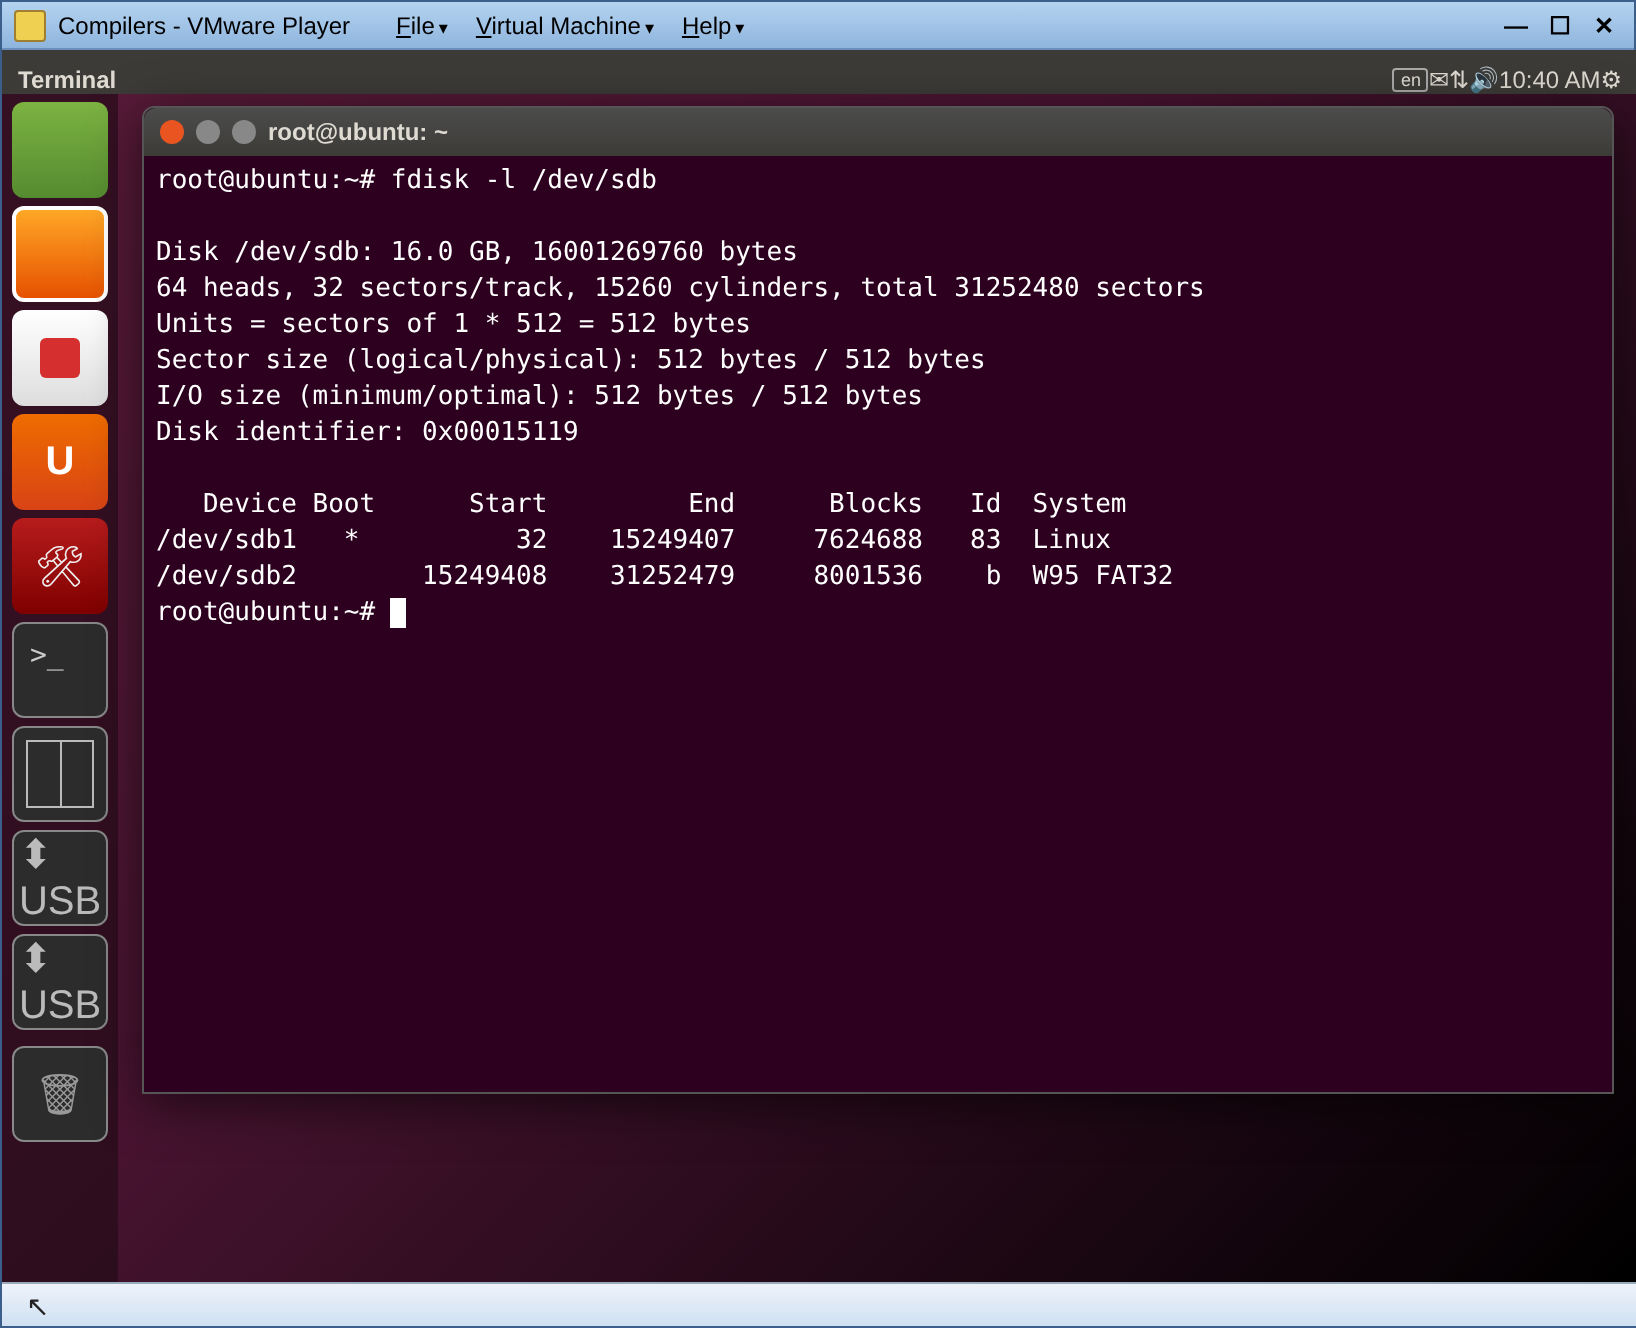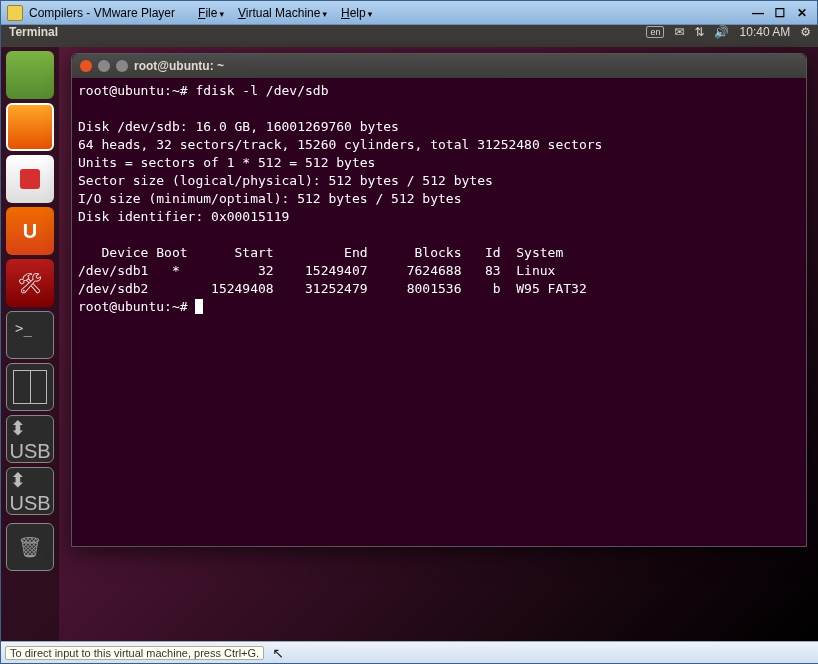--- a/index.html
+++ b/index.html
@@ -56,26 +56,26 @@
   top: 24px; left: 0; width: 818px; height: calc(664px - 24px - 22px);
   background: linear-gradient(135deg, #5a1b3a 0%, #4a1432 40%, #000 100%);
 }
 
 
 .ubuntu-panel {
   height: 22px;
   background: #3c3b37;
   color: #dfdbd2;
   display: flex;
-  align-items: flex-start;
+  align-items: flex-end;
   padding: 0 8px;
   font-size: 12px;
 }
 .ubuntu-panel .panel-title { font-weight: bold; }
-.ubuntu-panel .panel-right { margin-left: auto; display: flex; gap: 10px; align-items: center; }
+.ubuntu-panel .panel-right { margin-left: auto; display: flex; align-items: center; }
 .ubuntu-panel .panel-right span { display: inline-flex; align-items: center; }
 .kbd-icon {
   border: 1px solid #aaa; padding: 0 3px; font-size: 9px; border-radius: 2px;
 }
 
 
 .launcher {
   position: absolute;
   top: 22px; left: 0;
   width: 58px;
@@ -262,17 +262,16 @@
 <span></span>
 <span>   Device Boot      Start         End      Blocks   Id  System</span>
 <span>/dev/sdb1   *          32    15249407     7624688   83  Linux</span>
 <span>/dev/sdb2        15249408    31252479     8001536    b  W95 FAT32</span>
 <span class="prompt">root@ubuntu:~# </span><span class="cursor"></span></div>
     </div>
 
   </div>
 
   <div class="vmware-status">
-    <span class="hint">To direct input to this virtual machine, press Ctrl+G.</span>
     <span class="cursor-icon">↖</span>
   </div>
 
 </div>
 
 </body></html>

